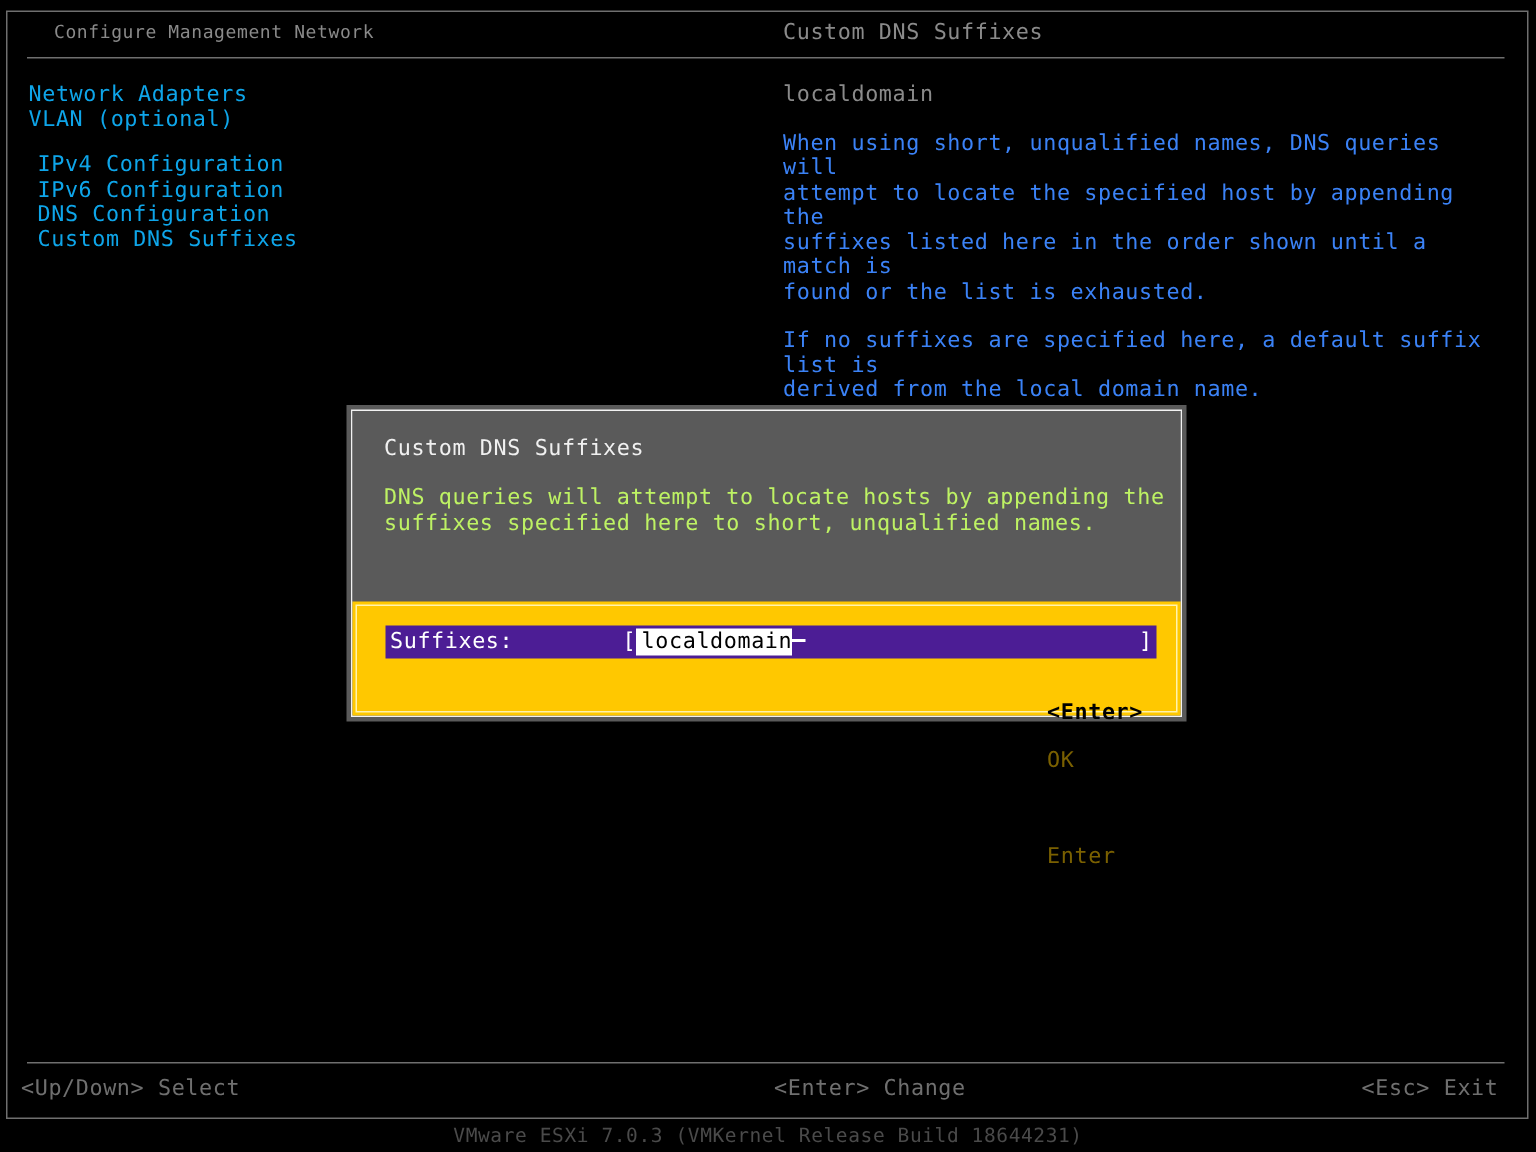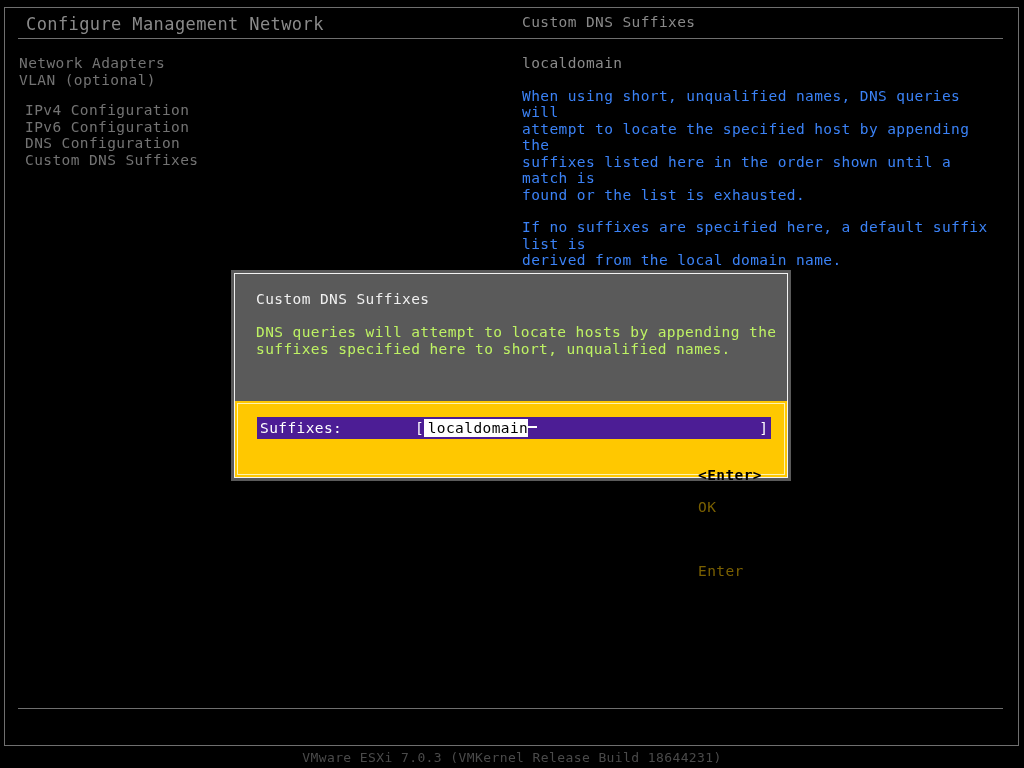--- a/index.html
+++ b/index.html
@@ -45,23 +45,23 @@
   
   .header {
     position: absolute;
     top: 14px;
     left: 0;
     width: 1015px;
     height: 22px;
   }
   .header-left {
     position: absolute;
-    left: 26px;
+    left: 36px;
     top: 0;
-    font-size: 17px;
+    font-size: 12px;
     color: #8a8a8a;
     letter-spacing: 0.4px;
     white-space: pre;
   }
   .header-right {
     position: absolute;
     left: 522px;
     top: 0;
     font-size: 14.5px;
     color: #8a8a8a;
@@ -73,21 +73,21 @@
   .menu {
     position: absolute;
     left: 19px;
     top: 55px;
     width: 320px;
   }
   .menu-group { margin-bottom: 14px; }
   .menu-item {
     font-size: 14.5px;
     line-height: 16.5px;
-    color: #737373;
+    color: #0ea5e9;
     letter-spacing: 0.4px;
     white-space: pre;
     padding: 0;
   }
   .menu-item.indented { padding-left: 6px; }
 
   
   .detail {
     position: absolute;
     left: 522px;
@@ -334,16 +334,21 @@
             <span> </span>
             <span class="key-action">Enter</span>
           </div>
 
         </div>
       </div>
 
     </div>
   </div>
 
+  <div class="statusbar">
+    <div class="status-item status-left">&lt;Up/Down&gt; Select</div>
+    <div class="status-item status-center">&lt;Enter&gt; Change</div>
+    <div class="status-item status-right">&lt;Esc&gt; Exit</div>
+  </div>
 
   <div class="buildline">VMware ESXi 7.0.3 (VMKernel Release Build 18644231)</div>
 
 </div>
 
 </body></html>

